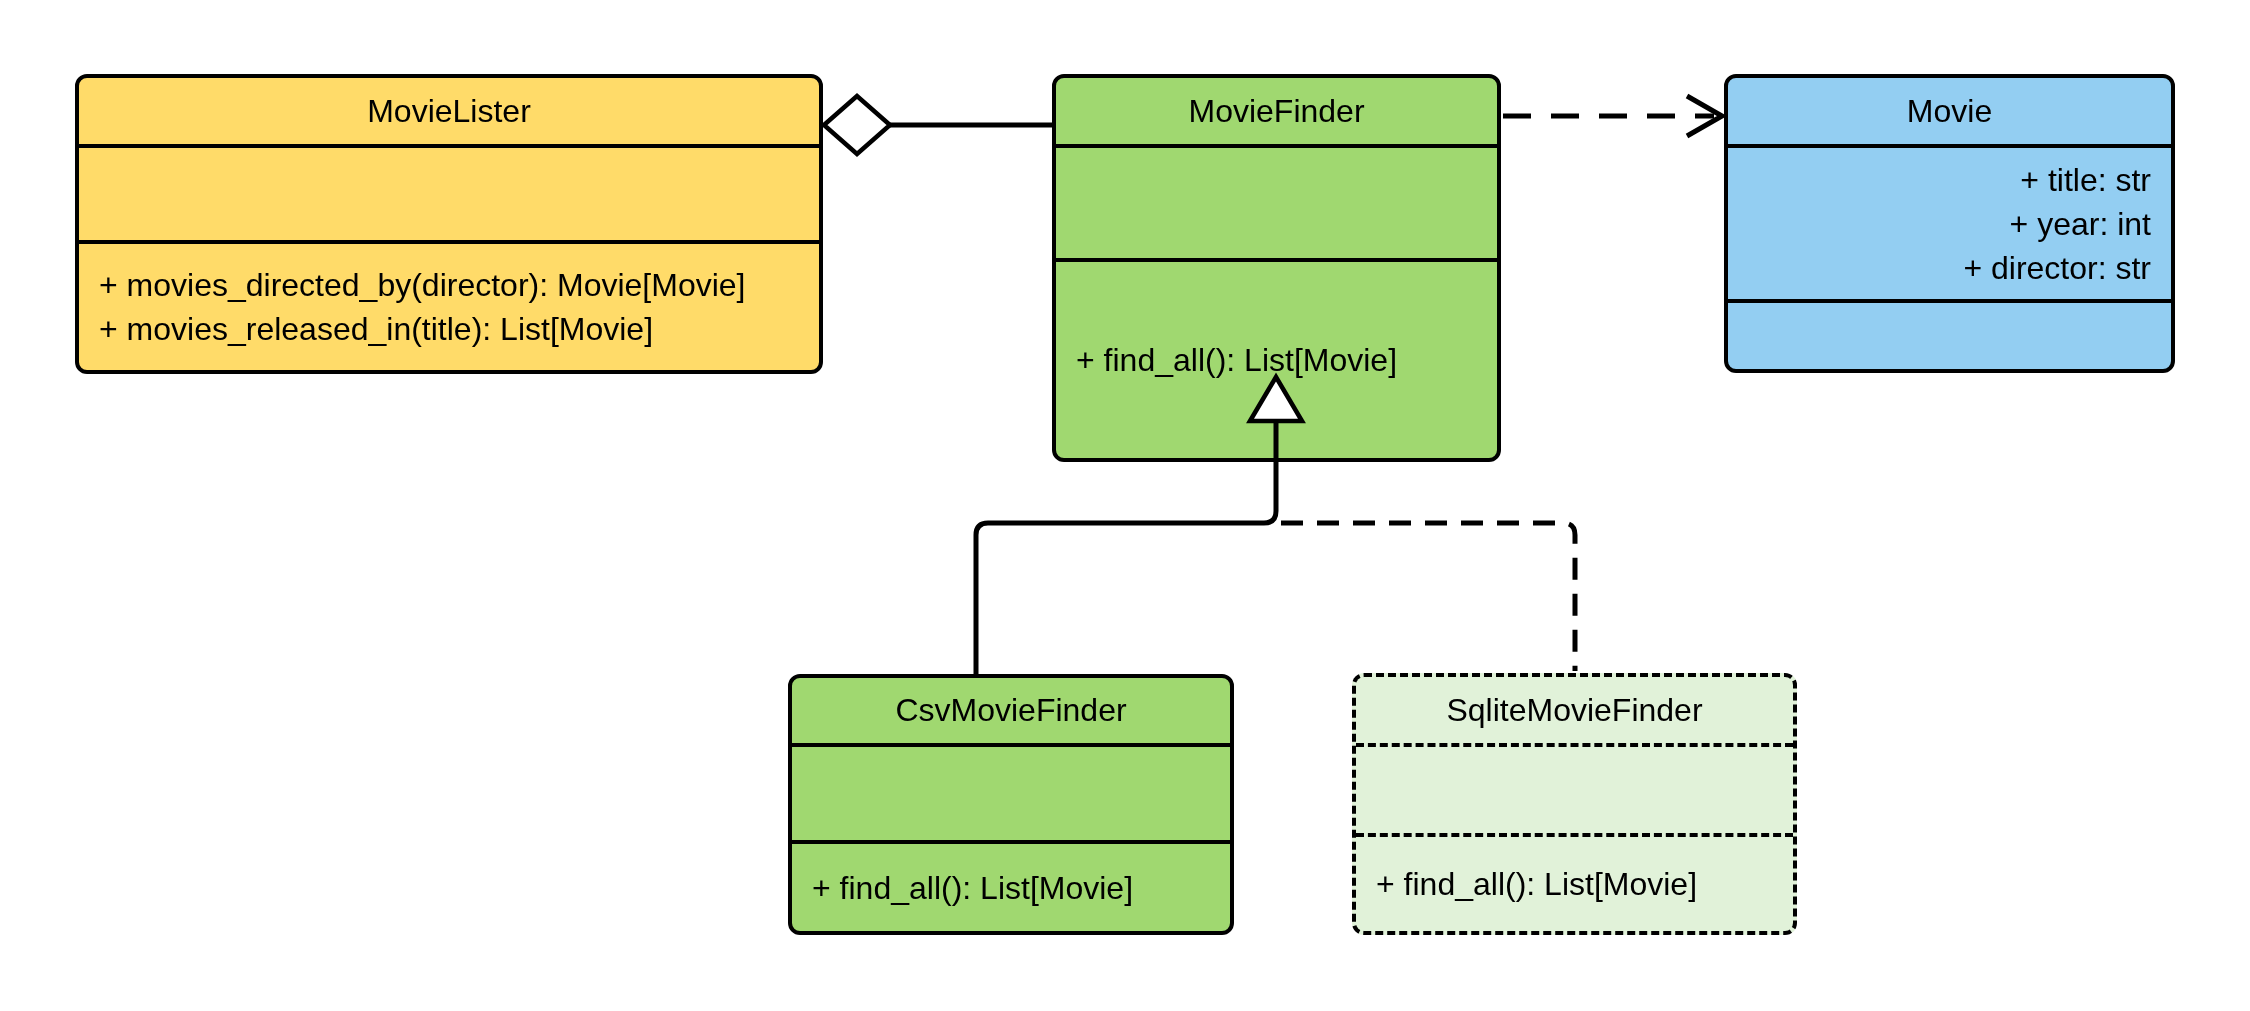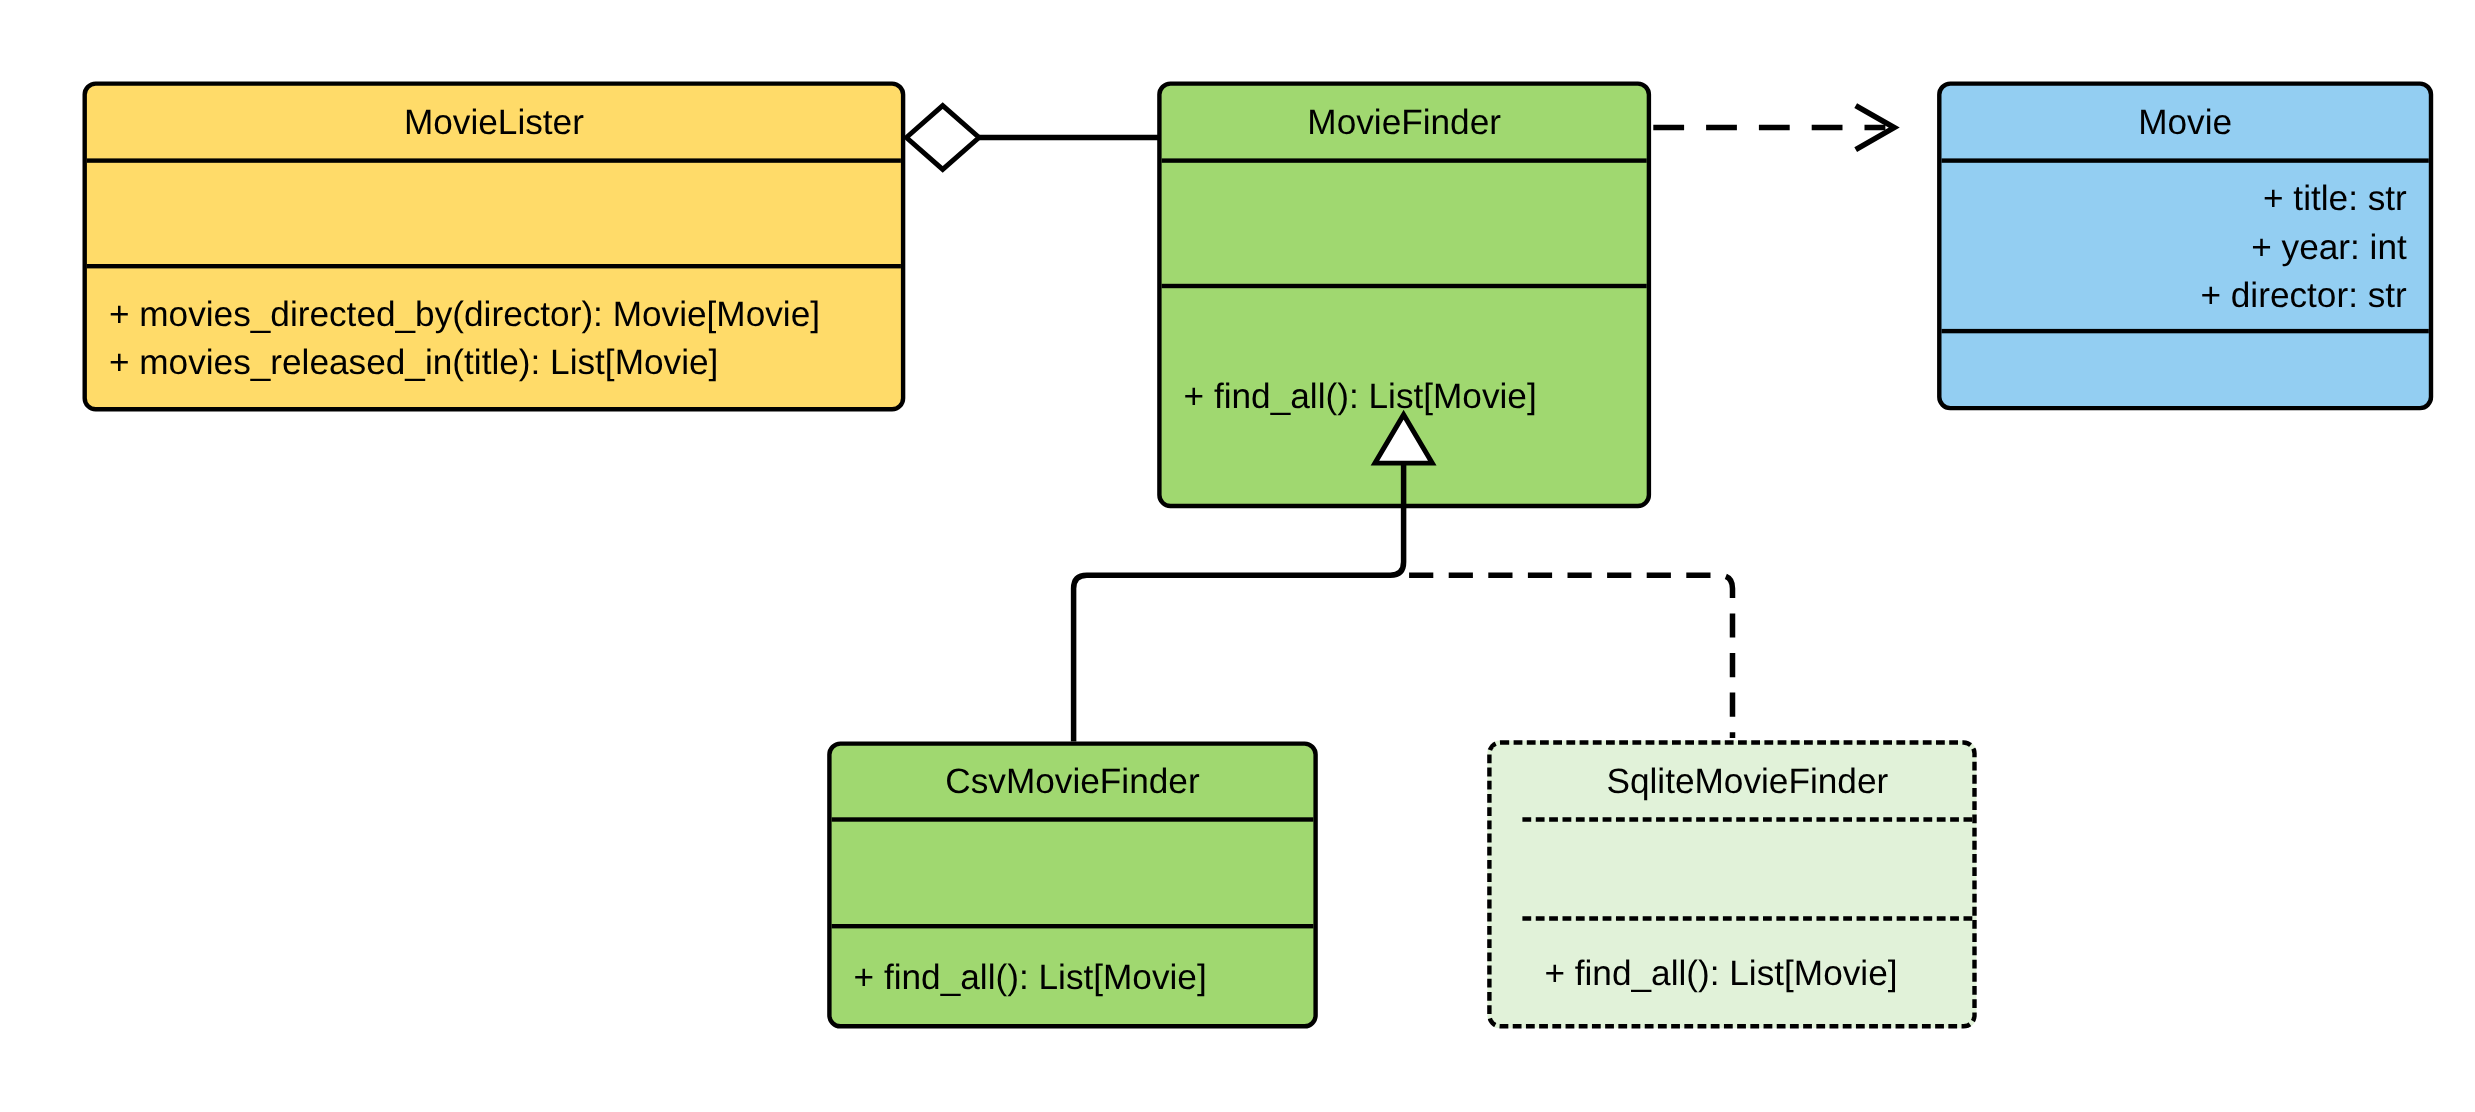--- a/index.html
+++ b/index.html
@@ -13,21 +13,21 @@
     overflow: hidden;
   }
   .uml-class {
     position: absolute;
     box-sizing: border-box;
     border: 4px solid #000000;
     border-radius: 12px;
     display: flex;
     flex-direction: column;
   }
-  .uml-class.dashed { border-style: dashed; padding-left: 28px; }
+  .uml-class.dashed { border-style: dashed; }
   .uml-title {
     display: flex;
     align-items: center;
     justify-content: center;
     font-size: 32px;
     flex: 0 0 auto;
   }
   .uml-compartment {
     border-top: 4px solid #000000;
     box-sizing: border-box;
@@ -43,21 +43,21 @@
   .uml-compartment.grow { flex: 1 1 auto; }
   .member { white-space: nowrap; }
 
   
   #movie-lister   { left: 75px;   top: 74px;  width: 748px; height: 300px; }
   #movie-lister   .uml-title { height: 66px; }
   #movie-lister   .attrs     { height: 96px; }
   #movie-finder   { left: 1052px; top: 74px;  width: 449px; height: 388px; }
   #movie-finder   .uml-title { height: 66px; }
   #movie-finder   .attrs     { height: 114px; }
-  #movie-box      { left: 1724px; top: 74px;  width: 451px; height: 299px; margin-left: 37px; }
+  #movie-box      { left: 1724px; top: 74px;  width: 451px; height: 299px; }
   #movie-box      .uml-title { height: 66px; }
   #movie-box      .attrs     { height: 155px; text-align: right; }
   #csv-movie-finder    { left: 752px;  top: 674px; width: 446px; height: 261px; }
   #csv-movie-finder    .uml-title { height: 65px; }
   #csv-movie-finder    .attrs     { height: 97px; }
   #sqlite-movie-finder { left: 1352px; top: 673px; width: 445px; height: 262px; }
   #sqlite-movie-finder .uml-title { height: 66px; }
   #sqlite-movie-finder .attrs     { height: 90px; }
 
   .overlay {
@@ -95,21 +95,21 @@
   <div id="movie-box" class="uml-class" style="background-color: rgb(147, 206, 242);">
     <div class="uml-title">Movie</div>
     <div class="uml-compartment attrs">
       <div class="member">+ title: str</div>
       <div class="member">+ year: int</div>
       <div class="member">+ director: str</div>
     </div>
     <div class="uml-compartment grow"></div>
   </div>
 
-  <div id="csv-movie-finder" class="uml-class" style="background-color: rgb(160, 216, 112);">
+  <div id="csv-movie-finder" class="uml-class" style="background-color: rgb(160, 216, 112); margin-left: 36px;">
     <div class="uml-title">CsvMovieFinder</div>
     <div class="uml-compartment attrs"></div>
     <div class="uml-compartment grow">
       <div class="member">+ find_all(): List[Movie]</div>
     </div>
   </div>
 
   <div id="sqlite-movie-finder" class="uml-class dashed" style="background-color: rgb(225, 242, 217);">
     <div class="uml-title">SqliteMovieFinder</div>
     <div class="uml-compartment attrs"></div>

